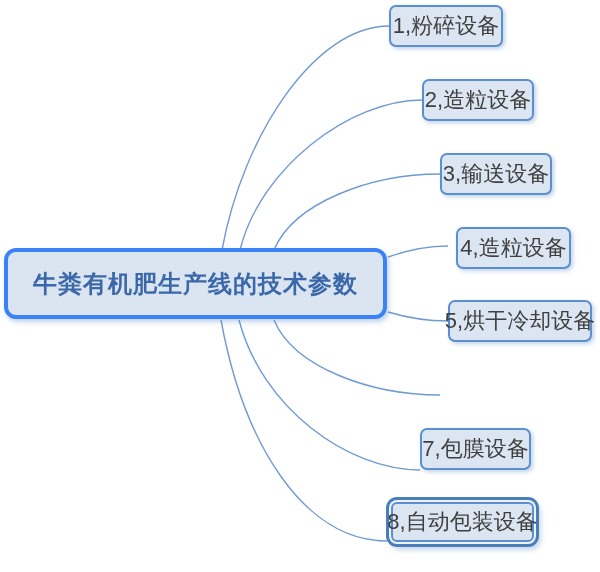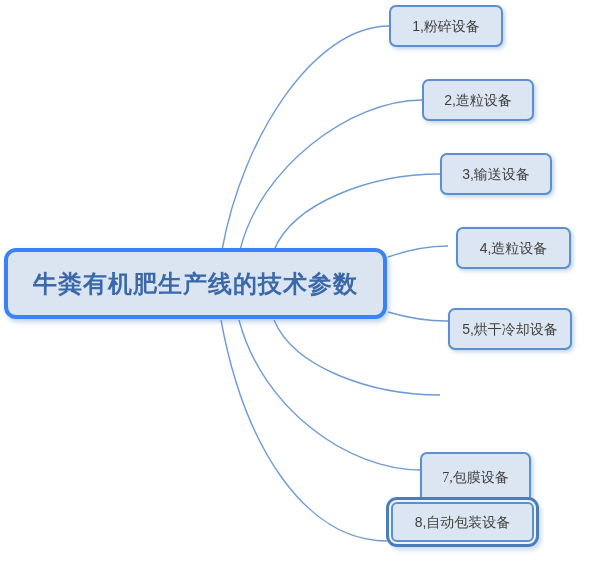--- a/index.html
+++ b/index.html
@@ -15,44 +15,44 @@
   svg.links path{fill:none;stroke:#6f9bd4;stroke-width:1.4px;}
 
   .node{
     position:absolute;
     box-sizing:border-box;
     display:flex;align-items:center;justify-content:center;
     background:#dce6f2;
     border:2px solid #5b8fd0;
     border-radius:7px;
     color:#3f3f3f;
-    font-size:14px;
+    font-size:22px;
     line-height:1;
     white-space:nowrap;
     box-shadow:2px 2px 4px rgba(74,126,187,0.35);
     cursor:default;
   }
   .central{
     left:4px;top:248px;width:383px;height:71px;
     background:#dbe5f1;
     border:4px solid #3b82f6;
     border-radius:12px;
     color:#3a68a8;
     font-size:24px;
     font-weight:bold;
     letter-spacing:1px;
     box-shadow:2px 3px 5px rgba(74,126,187,0.35);
   }
   .n1{left:389px;top:5px;width:114px;height:42px;}
   .n2{left:422px;top:79px;width:112px;height:42px;}
   .n3{left:440px;top:153px;width:112px;height:42px;}
   .n4{left:448px;top:227px;width:115px;height:42px;margin-left:8px;}
-  .n5{left:448px;top:308px;width:124px;height:42px;}
+  .n5{left:448px;top:300px;width:144px;height:42px;}
   .n6{left:440px;top:374px;width:114px;height:42px;}
-  .n7{left:420px;top:452px;width:111px;height:52px;font-family:Liberation Serif, serif;}
+  .n7{left:420px;top:428px;width:111px;height:42px;}
   .n8{
     left:391px;top:502px;width:143px;height:40px;
     border-radius:6px;
     box-shadow:0 0 0 2px #eef3fa, 0 0 0 5px #4a7ebb, 3px 4px 5px 4px rgba(74,126,187,0.3);
   }
 </style>
 </head>
 <body>
 
 <div class="canvas">

